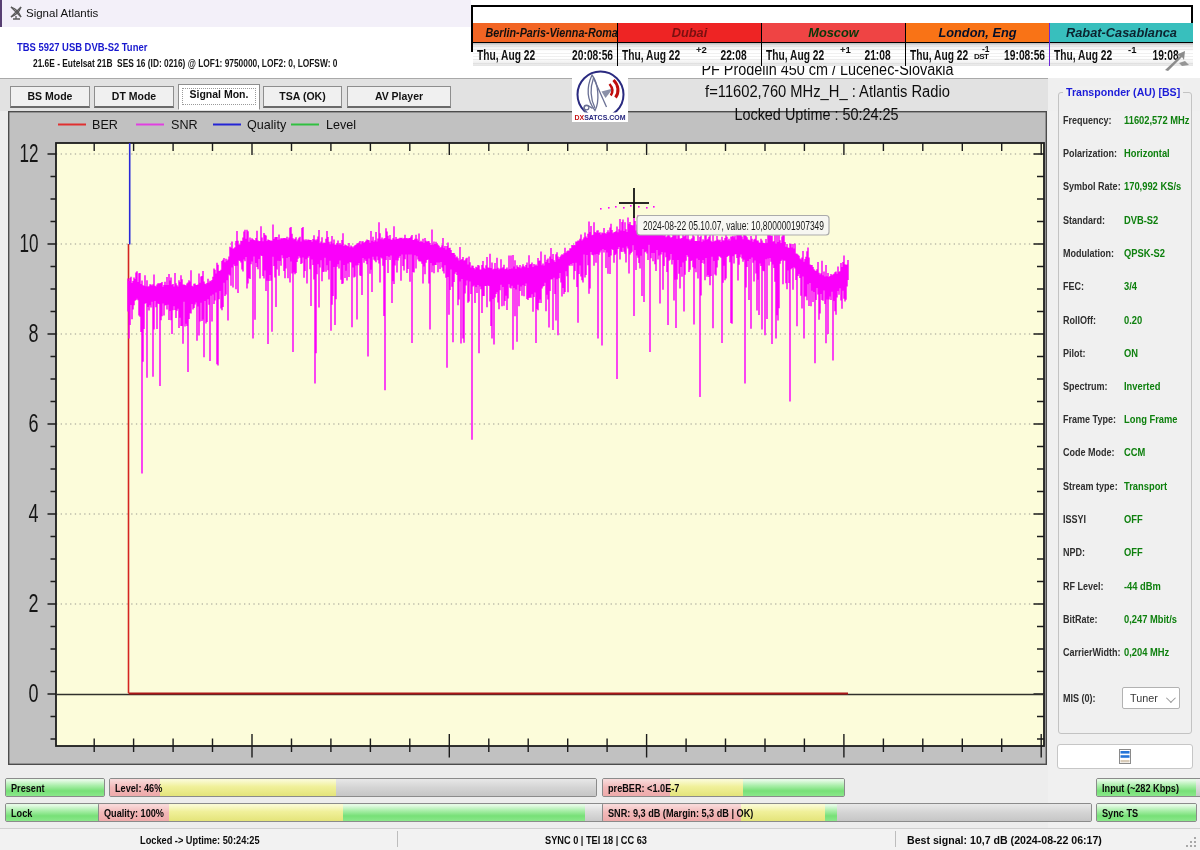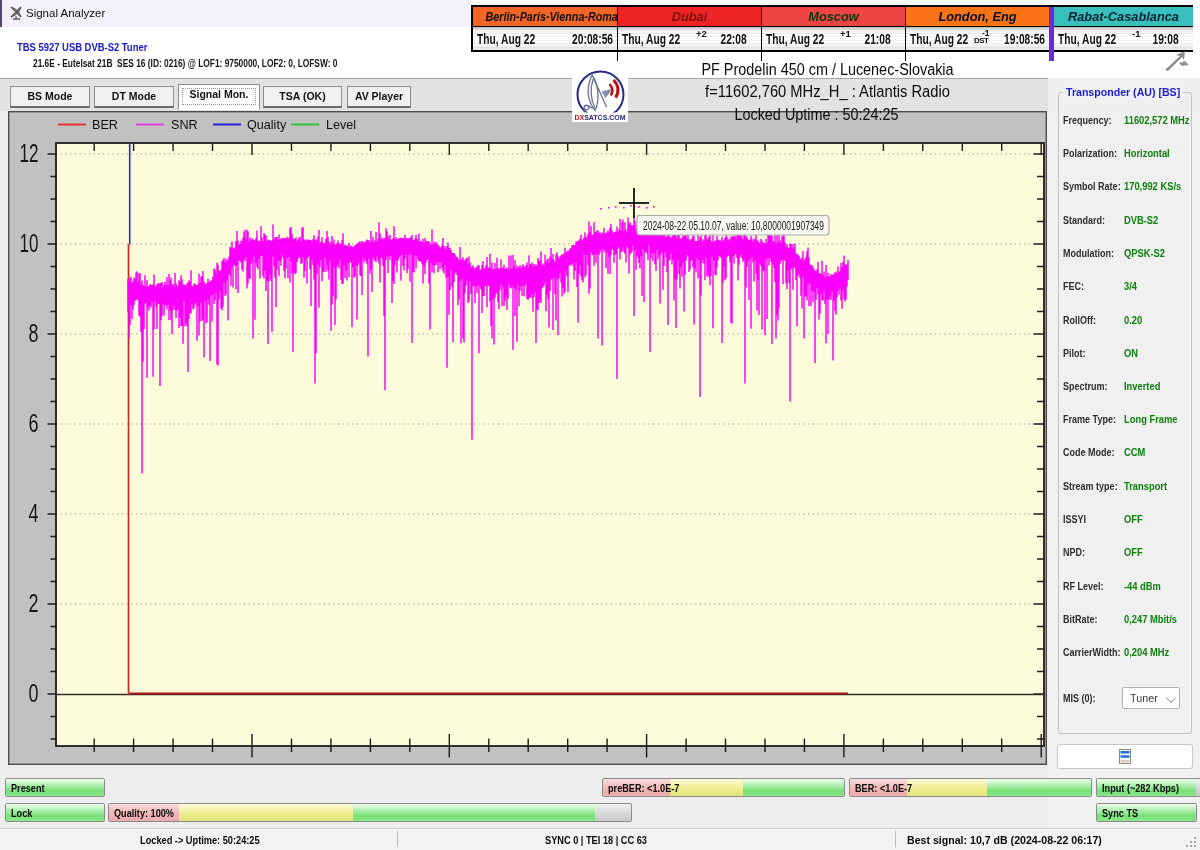--- a/index.html
+++ b/index.html
@@ -16,21 +16,21 @@
 #bandr { left:1048px; top:78px; width:152px; height:33px; background:#efefef; }
 
 .tab { position:absolute; top:86px; height:22px; background:#f0f0f0; border:1px solid #8e8e8e; border-bottom:2px solid #6a6a6a; font-size:10.5px; font-weight:600; color:#111; text-align:center; line-height:18px; }
 .tab.sel { top:84px; height:26px; background:#fff; border-bottom:1px solid #fff; z-index:5; font-weight:700; }
 
 #h1 { left:0; top:61px; width:1655px; text-align:center; font-size:16px; color:#0c0c0c; transform:scaleX(0.9); }
 #h2 { left:0; top:83px; width:1655px; text-align:center; font-size:16px; color:#0c0c0c; transform:scaleX(0.92); }
 #h3 { left:0; top:106px; width:1633px; text-align:center; font-size:16px; color:#0c0c0c; z-index:6; transform:scaleX(0.9); }
 
 #clock { left:471px; top:5px; width:722px; height:47px; border:2px solid #000; background:#fff; }
-.ccell { position:absolute; top:0; width:144px; height:54px; }
+.ccell { position:absolute; top:16px; width:144px; height:43px; }
 .chead { height:20px; border-bottom:1px solid #000; text-align:center; font-size:12.8px; font-weight:700; font-style:italic; line-height:20px; white-space:nowrap; overflow:hidden; }
 .cdate { position:relative; height:23px; background:linear-gradient(180deg,#b9b9b9 0,#efefef 3px,#ffffff 9px,#ffffff 15px,#f2f2f2 19px,#e4e4e4 23px); font-size:15.5px; font-weight:700; color:#0a0a0a; }
 .cdate:after { content:""; position:absolute; left:0; top:0; right:0; bottom:0; background:repeating-linear-gradient(180deg, rgba(255,255,255,0) 0 2.5px, rgba(160,160,160,0.16) 2.5px 3.5px); }
 .cdate .d { position:absolute; left:4px; top:3px; transform:scaleX(0.66); transform-origin:0 50%; white-space:nowrap; }
 .cdate .t { position:absolute; top:3px; transform:scaleX(0.66); transform-origin:100% 50%; white-space:nowrap; }
 .cdate .mid2 { position:absolute; top:1px; font-size:9.5px; font-weight:700; }
 
 #logo { left:572px; top:68px; width:56px; height:54px; background:#fff; z-index:6; }
 #cursor { left:1163px; top:50px; z-index:7; }
 
@@ -62,36 +62,36 @@
 <div id="root">
   <div id="titlebar" class="abs">
       <span style="position:absolute;left:7px;top:5px"><svg width="15" height="16" viewBox="0 0 15 16">
 <g stroke="#5a5a5a" stroke-width="1.3" fill="none">
 <path d="M2 2 L12 12 M12 2 L2 12"></path>
 <path d="M2 2 C8 4 10 8 12 12"></path>
 <path d="M12 2 C10 8 6 10 2 12"></path>
 <path d="M4 14 L11 14 M7 11 L7 14"></path>
 </g>
         </svg></span>
-      <span class="txt">Signal Analyzer</span>
+      <span class="txt">Signal Atlantis</span>
     </div>
   <div id="whitearea" class="abs"></div>
   <div class="abs" style="left:471px;top:0;width:729px;height:27px;background:#fff"></div>
   <div id="tbs" class="abs">TBS 5927 USB DVB-S2 Tuner</div>
   <div id="lof" class="abs">21.6E - Eutelsat 21B&nbsp; SES 16 (ID: 0216) @ LOF1: 9750000, LOF2: 0, LOFSW: 0</div>
   <div id="band" class="abs"></div>
   <div id="bandr" class="abs"></div>
   <div id="h1" class="abs">PF Prodelin 450 cm / Lucenec-Slovakia</div>
   <div id="h2" class="abs">f=11602,760 MHz_H_ : Atlantis Radio</div>
   <div id="h3" class="abs">Locked Uptime : 50:24:25</div>
   <div class="tab abs" style="left:10px;width:80px">BS Mode</div>
   <div class="tab abs" style="left:94px;width:80px">DT Mode</div>
   <div class="tab sel abs" style="left:178px;width:82px"><span style="position:absolute;left:3px;top:3px;right:3px;bottom:4px;border:1px dotted #9a9a9a;"></span>Signal Mon.</div>
   <div class="tab abs" style="left:263px;width:79px">TSA (OK)</div>
-  <div class="tab abs" style="left:347px;width:64px">AV Player</div>
+  <div class="tab abs" style="left:347px;width:104px">AV Player</div>
   <div id="clock" class="abs">
       <div class="ccell" style="left:0px;">
 <div class="chead" style="background:#f26524"><span style="color:#101010;display:inline-block;transform:scaleX(0.84)">Berlin-Paris-Vienna-Roma</span></div>
 <div class="cdate">
           <span class="d">Thu, Aug 22</span>
           <span class="t" style="right:4px">20:08:56</span>
         </div>
 </div>
       <div class="ccell" style="left:144px;border-left:1px solid #000;">
 <div class="chead" style="background:#ee2424"><span style="color:#7a1010;display:inline-block;transform:scaleX(1.0)">Dubai</span></div>
@@ -111,21 +111,21 @@
 </div>
       <div class="ccell" style="left:432px;border-left:1px solid #000;">
 <div class="chead" style="background:#f97316"><span style="color:#050f28;display:inline-block;transform:scaleX(1.0)">London, Eng</span></div>
 <div class="cdate">
           <span class="d">Thu, Aug 22</span>
           <span class="mid2" style="left:76px;top:1px;font-size:8.5px">-1</span>
           <span class="mid2" style="left:68px;top:9px;font-size:8px;letter-spacing:-0.5px">DST</span>
           <span class="t" style="right:4px">19:08:56</span>
         </div>
 </div>
-      <div class="ccell" style="left:576px;border-left:5px solid #6d28d9;">
+      <div class="ccell" style="left:576px;border-left:1px solid #6d28d9;">
 <div class="chead" style="background:#38bfbd"><span style="color:#0c2430;display:inline-block;transform:scaleX(1.0)">Rabat-Casablanca</span></div>
 <div class="cdate">
           <span class="d">Thu, Aug 22</span>
           <span class="mid2" style="left:78px">-1</span>
           <span class="t" style="right:14px">19:08</span>
         </div>
 </div>
     </div>
   <div id="cursor" class="abs"><svg width="30" height="22" viewBox="0 0 30 22">
 <path d="M2 20 L17 6 L13 5 L22 1 L21 10 L19 7 L5 21 Z" fill="#8c8c8c"></path>
@@ -235,45 +235,52 @@
   <div id="wbtn" class="abs"><svg width="12" height="15" viewBox="0 0 12 15">
 <rect x="0.5" y="0.5" width="11" height="14" fill="#fff" stroke="#8a8a8a"></rect>
 <rect x="1.5" y="2" width="9" height="2.6" fill="#2676d8"></rect>
 <rect x="1.5" y="6.2" width="9" height="2.6" fill="#2676d8"></rect>
 <rect x="1.5" y="11" width="9" height="2.4" fill="#d8cbb8"></rect>
 </svg></div>
   <div class="bar" style="left:5px;top:778px;width:100px">
       <div class="bf g" style="left:0px;width:98px"></div>
       <span style="left:5px">Present</span>
     </div>
+    <div class="bar" style="left:109px;top:778px;width:488px">
+      <div class="bf p" style="left:0px;width:50px"></div>
+      <div class="bf y" style="left:50px;width:176px"></div>
+      <div class="bf n" style="left:226px;width:260px"></div>
+      <span style="left:5px">Level: 46%</span>
+    </div>
     <div class="bar" style="left:602px;top:778px;width:243px">
       <div class="bf p" style="left:0px;width:67px"></div>
       <div class="bf y" style="left:67px;width:73px"></div>
       <div class="bf g" style="left:140px;width:101px"></div>
       <span style="left:5px">preBER: &lt;1.0E-7</span>
     </div>
-    <div class="bar" style="left:849px;top:778px;width:243px">
-      <div class="bf p" style="left:0px;width:57px"></div>
-      <div class="bf y" style="left:57px;width:80px"></div>
-      <div class="bf g" style="left:137px;width:104px"></div>
-      <span style="left:5px">BER: &lt;1.0E-7</span>
-    </div>
     <div class="bar" style="left:1096px;top:778px;width:109px">
       <div class="bf g" style="left:0px;width:99px"></div>
       <span style="left:5px">Input (~282 Kbps)</span>
     </div>
     <div class="bar" style="left:5px;top:803px;width:100px">
       <div class="bf g" style="left:0px;width:98px"></div>
       <span style="left:5px">Lock</span>
     </div>
-    <div class="bar" style="left:108px;top:803px;width:524px">
+    <div class="bar" style="left:98px;top:803px;width:584px">
       <div class="bf p" style="left:0px;width:70px"></div>
       <div class="bf y" style="left:70px;width:174px"></div>
       <div class="bf g" style="left:244px;width:242px"></div>
       <span style="left:5px">Quality: 100%</span>
+    </div>
+    <div class="bar" style="left:602px;top:803px;width:490px">
+      <div class="bf p" style="left:0px;width:138px"></div>
+      <div class="bf y" style="left:138px;width:84px"></div>
+      <div class="bf g" style="left:222px;width:12px"></div>
+      <div class="bf n" style="left:234px;width:254px"></div>
+      <span style="left:5px">SNR: 9,3 dB (Margin: 5,3 dB | OK)</span>
     </div>
     <div class="bar" style="left:1096px;top:803px;width:101px">
       <div class="bf g" style="left:0px;width:99px"></div>
       <span style="left:5px">Sync TS</span>
     </div>
   <div id="statusbar" class="abs">
     <span class="s" style="left:140px">Locked -&gt; Uptime: 50:24:25</span>
     <span class="s" style="left:545px">SYNC 0 | TEI 18 | CC 63</span>
     <span class="s" style="left:907px;transform:none">Best signal: 10,7 dB (2024-08-22 06:17)</span>
   </div>

